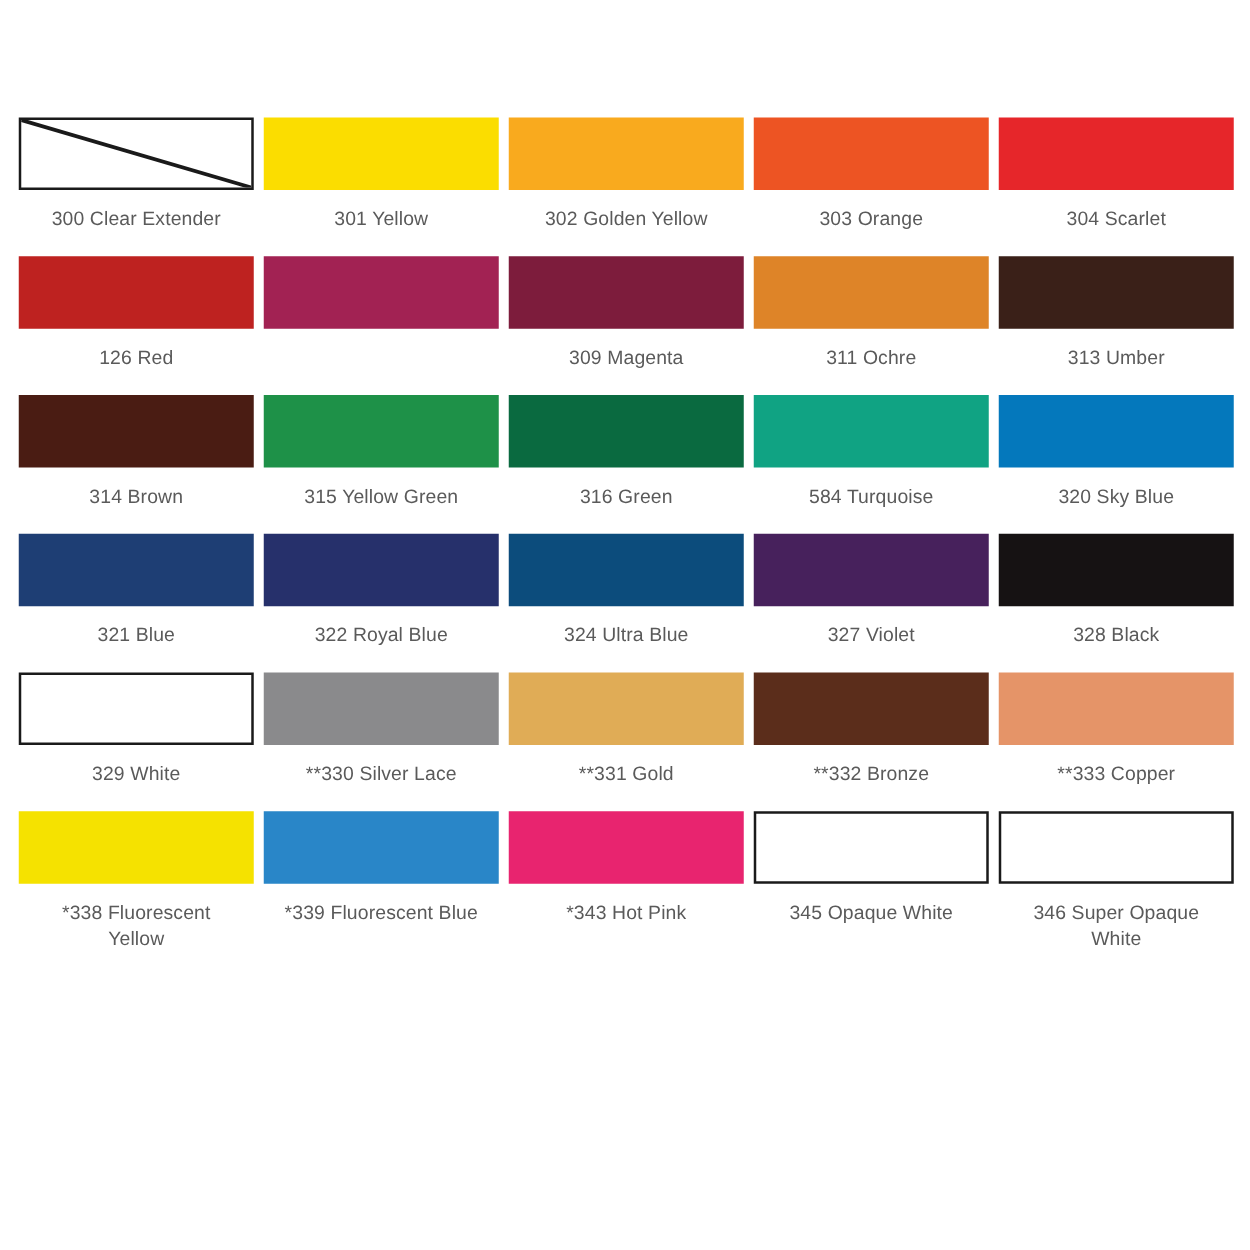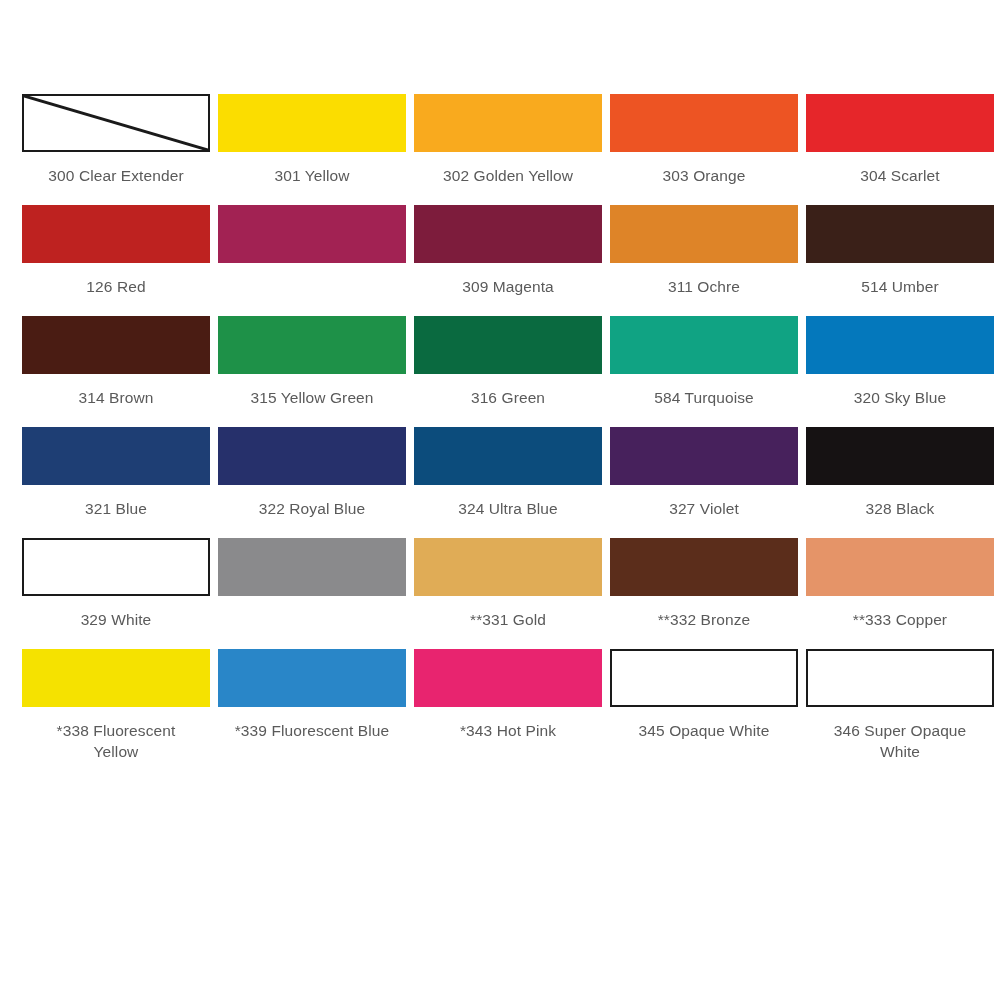--- a/index.html
+++ b/index.html
@@ -12,21 +12,21 @@
     height: 1000px;
     font-family: "Liberation Sans", sans-serif;
     -webkit-font-smoothing: antialiased;
   }
 
   #chart-root {
     position: relative;
     width: 1000px;
     height: 1000px;
     box-sizing: border-box;
-    padding: 94px 15px 0 22px;
+    padding: 94px 15px 0 15px;
   }
 
   .swatch-grid {
     display: grid;
     grid-template-columns: repeat(5, 188px);
     column-gap: 8px;
     row-gap: 0px;
     width: 972px;
   }
 
@@ -116,21 +116,21 @@
       <div class="swatch-cell">
         <div class="swatch-chip" style="background: rgb(125, 28, 60);"></div>
         <div class="swatch-label">309 Magenta</div>
       </div>
       <div class="swatch-cell">
         <div class="swatch-chip" style="background: rgb(222, 132, 40);"></div>
         <div class="swatch-label">311 Ochre</div>
       </div>
       <div class="swatch-cell">
         <div class="swatch-chip" style="background: rgb(58, 32, 24);"></div>
-        <div class="swatch-label">514 Umber</div>
+        <div class="swatch-label">313 Umber</div>
       </div>
       <div class="swatch-cell">
         <div class="swatch-chip" style="background: rgb(74, 28, 19);"></div>
         <div class="swatch-label">314 Brown</div>
       </div>
       <div class="swatch-cell">
         <div class="swatch-chip" style="background: rgb(30, 145, 72);"></div>
         <div class="swatch-label">315 Yellow Green</div>
       </div>
       <div class="swatch-cell">
@@ -164,20 +164,21 @@
       <div class="swatch-cell">
         <div class="swatch-chip" style="background: rgb(22, 18, 19);"></div>
         <div class="swatch-label">328 Black</div>
       </div>
       <div class="swatch-cell">
         <div class="swatch-chip bordered"></div>
         <div class="swatch-label">329 White</div>
       </div>
       <div class="swatch-cell">
         <div class="swatch-chip" style="background: rgb(138, 138, 140);"></div>
+        <div class="swatch-label">**330 Silver Lace</div>
       </div>
       <div class="swatch-cell">
         <div class="swatch-chip" style="background: rgb(224, 172, 86);"></div>
         <div class="swatch-label">**331 Gold</div>
       </div>
       <div class="swatch-cell">
         <div class="swatch-chip" style="background: rgb(91, 45, 27);"></div>
         <div class="swatch-label">**332 Bronze</div>
       </div>
       <div class="swatch-cell">

